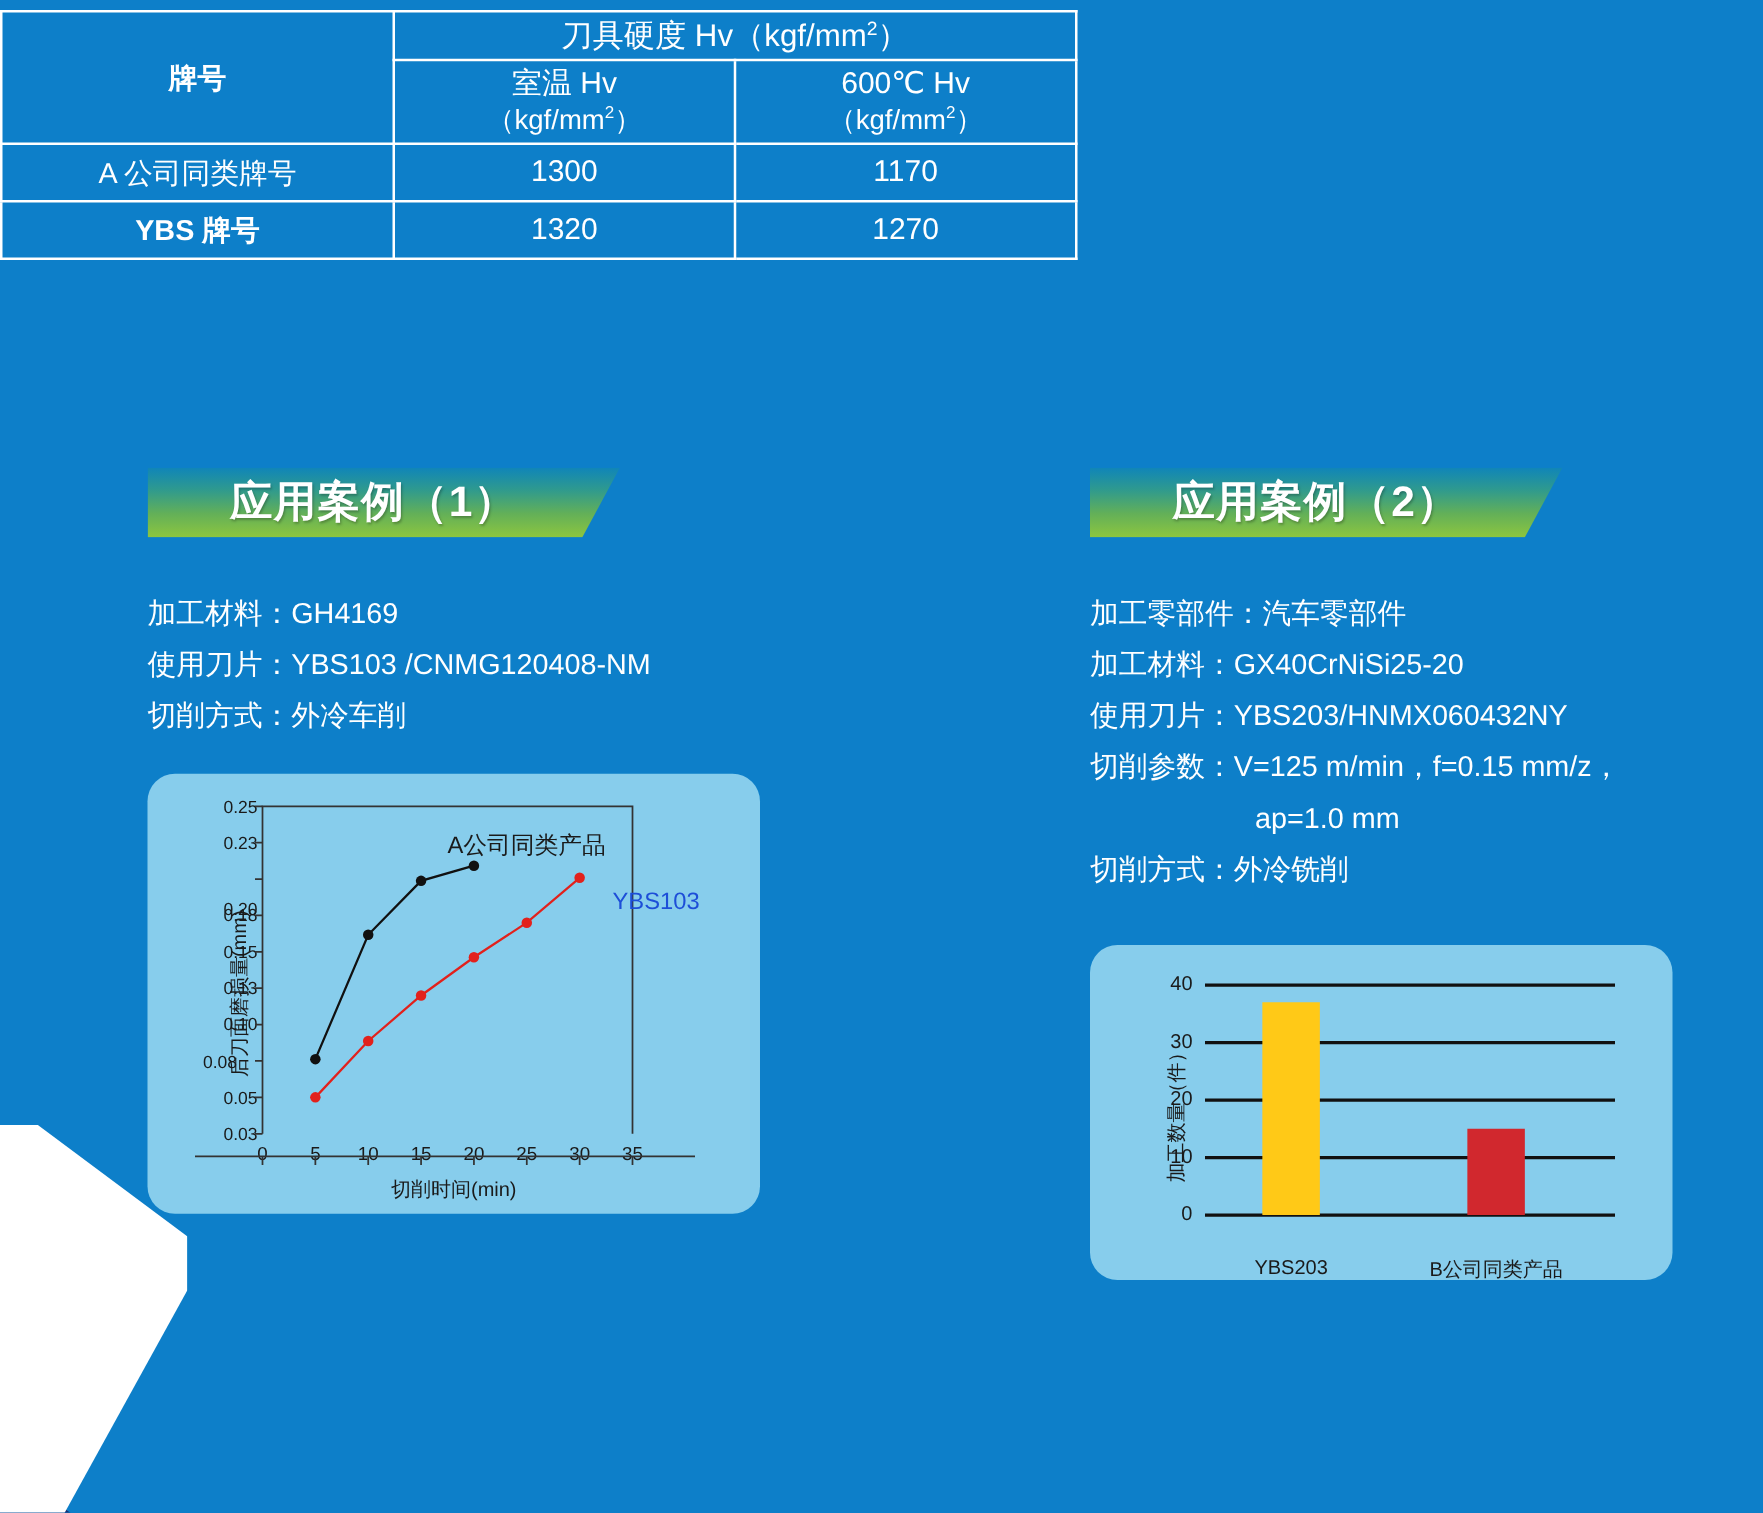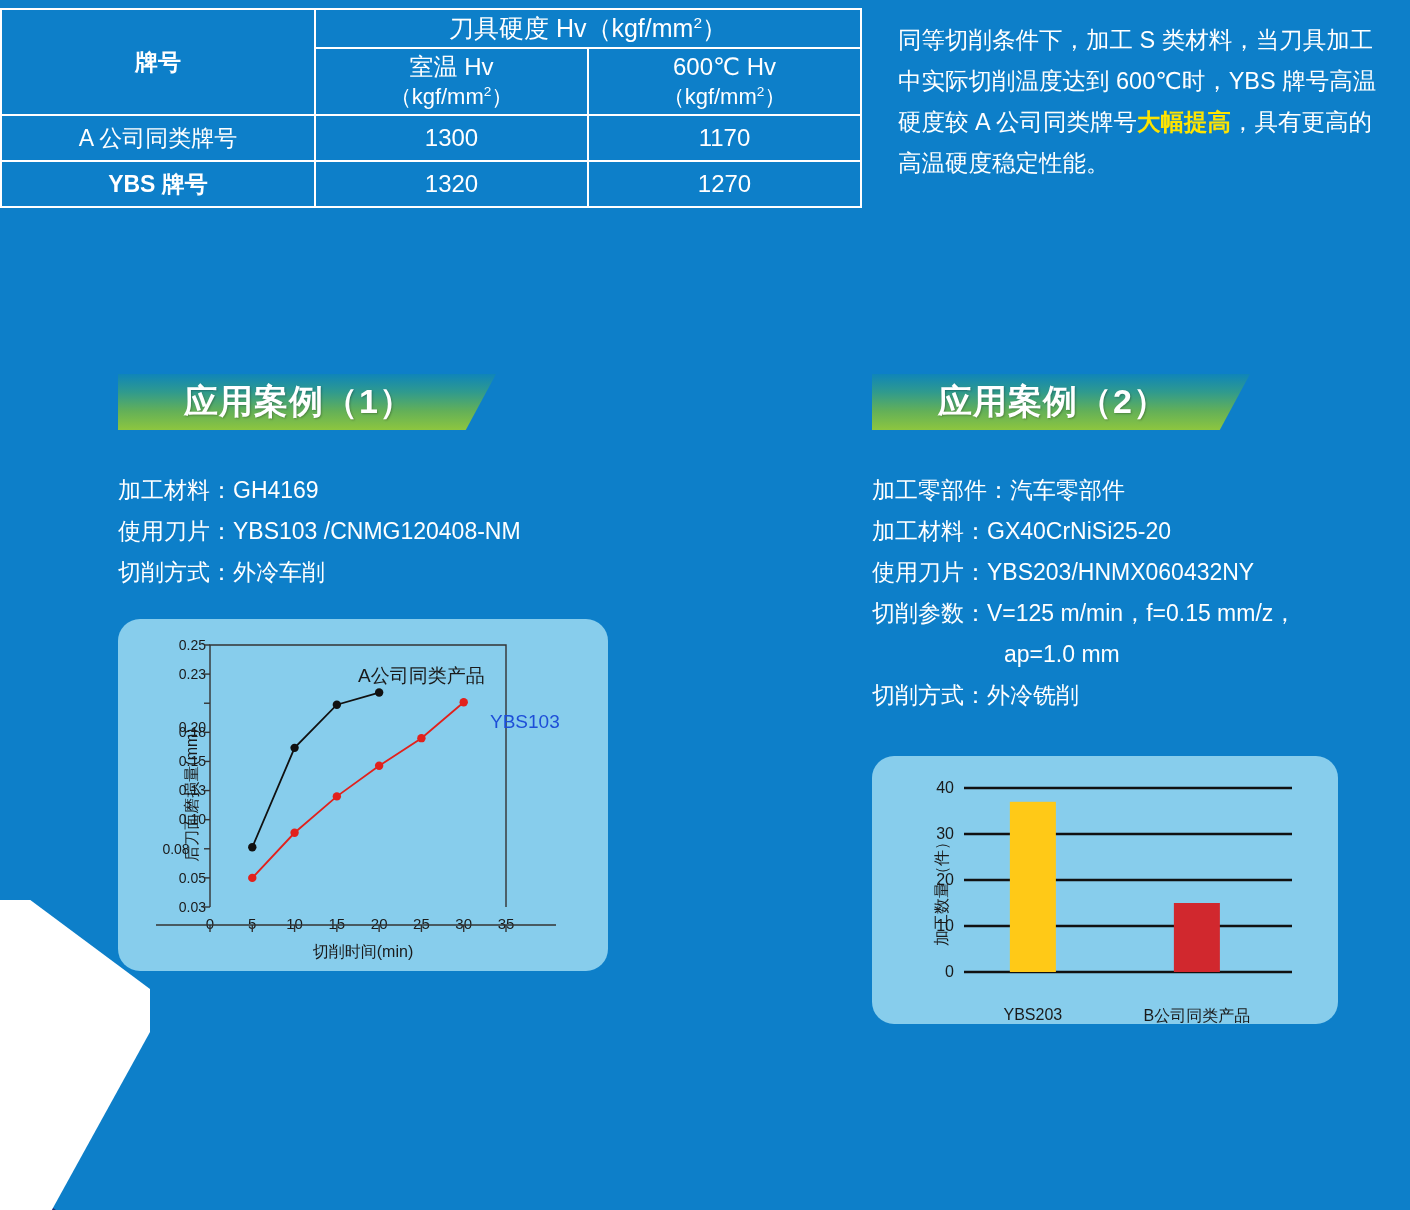--- a/index.html
+++ b/index.html
@@ -150,21 +150,20 @@
       <td class="val-cell">1170</td>
     </tr>
     <tr style="height:46px">
       <td class="brand-cell bold">YBS 牌号</td>
       <td class="val-cell">1320</td>
       <td class="val-cell">1270</td>
     </tr>
   </tbody>
     </table>
 
-  <div class="intro-text"><span>同等切削条件下，加工 S 类材料，当刀具加工中实际切削温度达到 600℃时，YBS 牌号高温硬度较 A 公司同类牌号</span><span class="hl">大幅提高</span><span>，具有更高的高温硬度稳定性能。</span></div>
 
   <div class="case case-left">
     <div class="banner">
       <span class="banner-label">应用案例（1）</span>
     </div>
     <div class="spec-list">
       <div class="spec-line">加工材料：GH4169</div>
       <div class="spec-line">使用刀片：YBS103 /CNMG120408-NM</div>
       <div class="spec-line">切削方式：外冷车削</div>
     </div>

